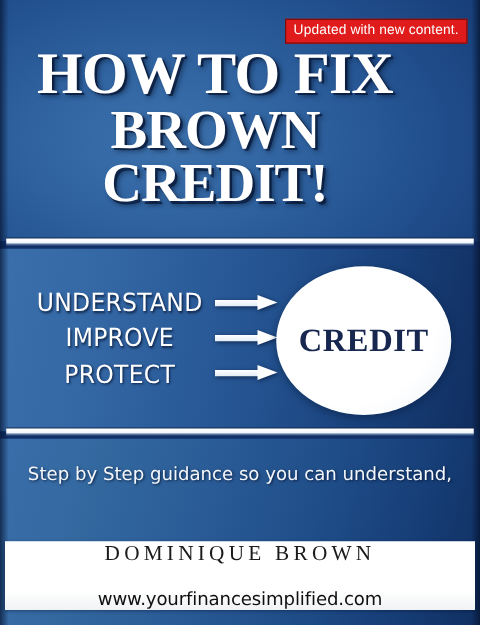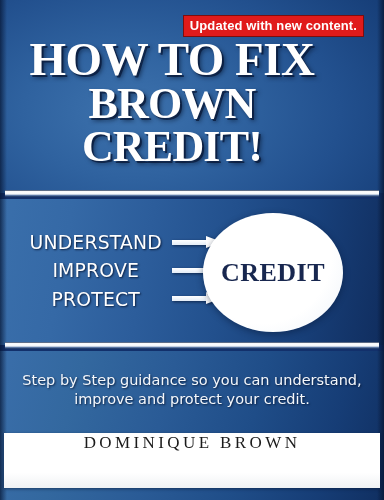--- a/index.html
+++ b/index.html
@@ -69,26 +69,26 @@
         rgba(150,178,212,.55) 78%,
         rgba(10,30,66,.55) 100%);
   }
   .divider-1 { top: 190px; }
   .divider-2 { top: 342px; }
 
   
   .badge {
     position: absolute;
     top: 15px;
-    right: 20px;
+    right: 10px;
     background: #e01b1b;
     border: 1px solid #7d0d0d;
     color: #ffffff;
-    font-size: 13px;
-    font-weight: bold;
+    font-size: 11px;
+    font-weight: normal;
     letter-spacing: .1px;
     line-height: 1;
     padding: 3px 6px 4px 6px;
     white-space: nowrap;
     font-family: "Liberation Sans", sans-serif;
   }
 
   
   .title-wrap {
     position: absolute;
@@ -176,21 +176,21 @@
     top: 0;
     width: 0;
     height: 0;
     border-top: 6.5px solid transparent;
     border-bottom: 6.5px solid transparent;
     border-left: 16px solid #ffffff;
   }
 
   .credit-circle {
     position: absolute;
-    left: 203px;
+    left: 221px;
     top: 213px;
     width: 140px;
     height: 119px;
     border-radius: 50%;
     background: radial-gradient(circle at 42% 34%, #ffffff 0%, #ffffff 62%, #f4f7fb 84%, #e2eaf3 100%);
     box-shadow: 0 2px 7px rgba(5,18,44,.45);
     display: flex;
     align-items: center;
     justify-content: center;
   }
@@ -292,20 +292,20 @@
       <span class="head"></span>
     </div>
   </div>
 
   <div class="credit-circle">
     <span class="credit-text">CREDIT</span>
   </div>
 
   <div class="blurb">
     <span>Step by Step guidance so you can understand,</span>
-    <span>improve and protect your credit.</span>
   </div>
 
   <div class="author-plate">
     <div class="author-name">DOMINIQUE BROWN</div>
+    <div class="author-url">www.yourfinancesimplified.com</div>
   </div>
 
 </div>
 
 </body></html>

